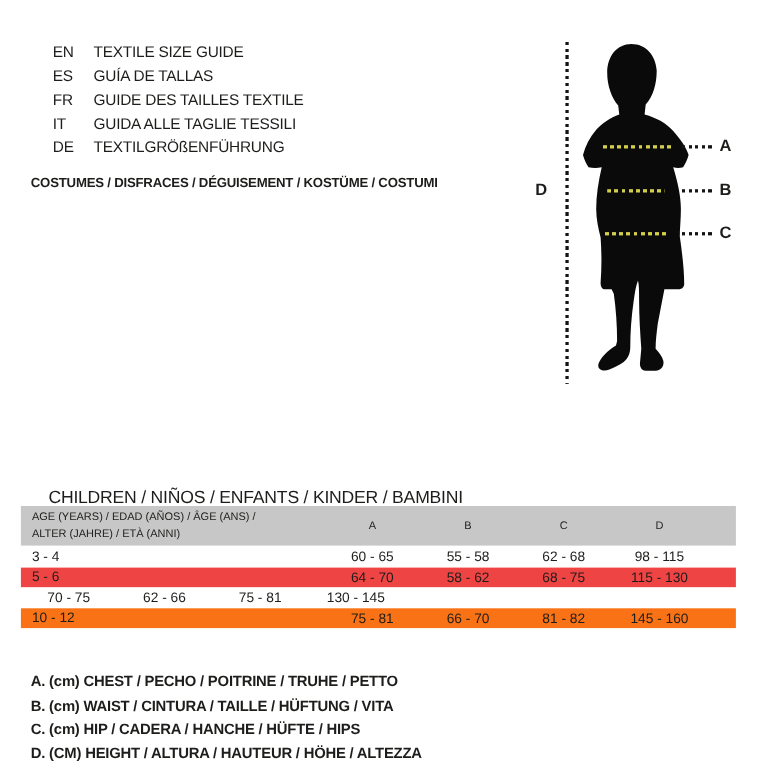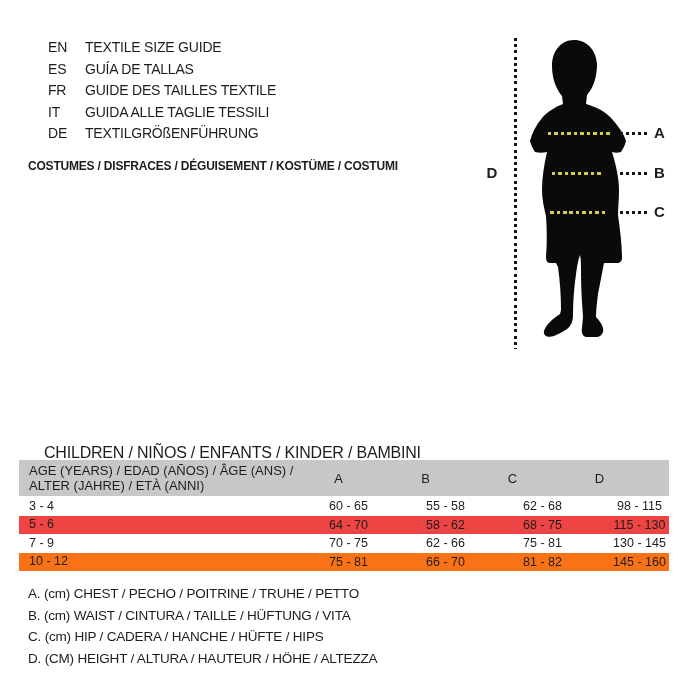--- a/index.html
+++ b/index.html
@@ -42,28 +42,28 @@
   .lab-b{left:184px;top:144px;}
   .lab-c{left:184px;top:183px;}
   .lab-d{left:10px;top:144px;width:24px;text-align:center;}
 
   
   .children-heading{left:28px;top:444px;font-size:16px;letter-spacing:-0.2px;margin-left:16px;}
 
   
   .size-table{left:19px;top:460px;width:650px;font-size:12.5px;}
   .t-row{display:flex;align-items:center;}
-  .t-header{height:36px;font-size:13px;}
-  .t-data{height:18.5px;gap:10px;}
+  .t-header{height:36px;font-size:10px;}
+  .t-data{height:18.5px;}
   .c-age{flex:0 0 276px;padding-left:10px;box-sizing:border-box;line-height:15.5px;}
   .c-val{flex:0 0 87px;text-align:center;}
   .gap{height:1px;}
 
   
-  .legend{left:28px;top:583px;}
+  .legend{left:28px;top:609px;font-weight:bold;}
   .legend-row{line-height:21.7px;font-size:13.5px;letter-spacing:-0.2px;}
 </style>
 </head>
 <body>
 
 <div class="abs lang-list">
   <div class="lang-row">
     <span class="lang-code">EN</span>
     <span>TEXTILE SIZE GUIDE</span>
   </div>
@@ -170,21 +170,20 @@
     <div class="c-val">98 - 115</div>
   </div>
   <div class="t-row t-data" style="background:#ef4444;">
     <div class="c-age">5 - 6</div>
     <div class="c-val">64 - 70</div>
     <div class="c-val">58 - 62</div>
     <div class="c-val">68 - 75</div>
     <div class="c-val">115 - 130</div>
   </div>
   <div class="t-row t-data" style="background:#ffffff;">
-    <div class="c-age">7 - 9</div>
     <div class="c-val">70 - 75</div>
     <div class="c-val">62 - 66</div>
     <div class="c-val">75 - 81</div>
     <div class="c-val">130 - 145</div>
   </div>
   <div class="t-row t-data" style="background:#f97316;">
     <div class="c-age">10 - 12</div>
     <div class="c-val">75 - 81</div>
     <div class="c-val">66 - 70</div>
     <div class="c-val">81 - 82</div>

